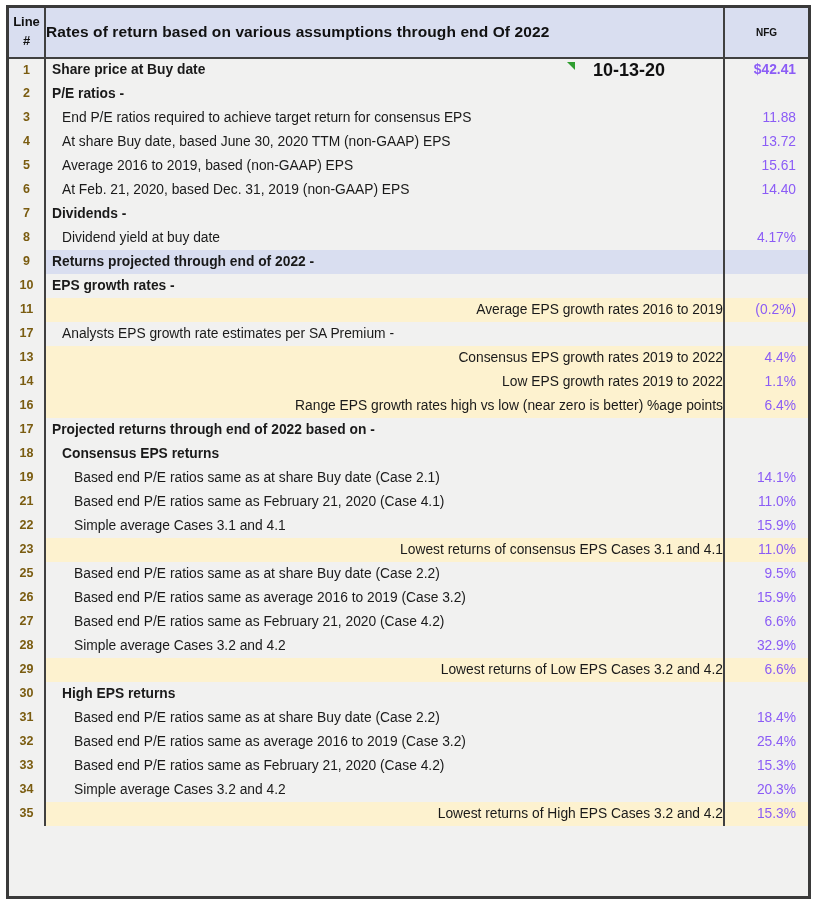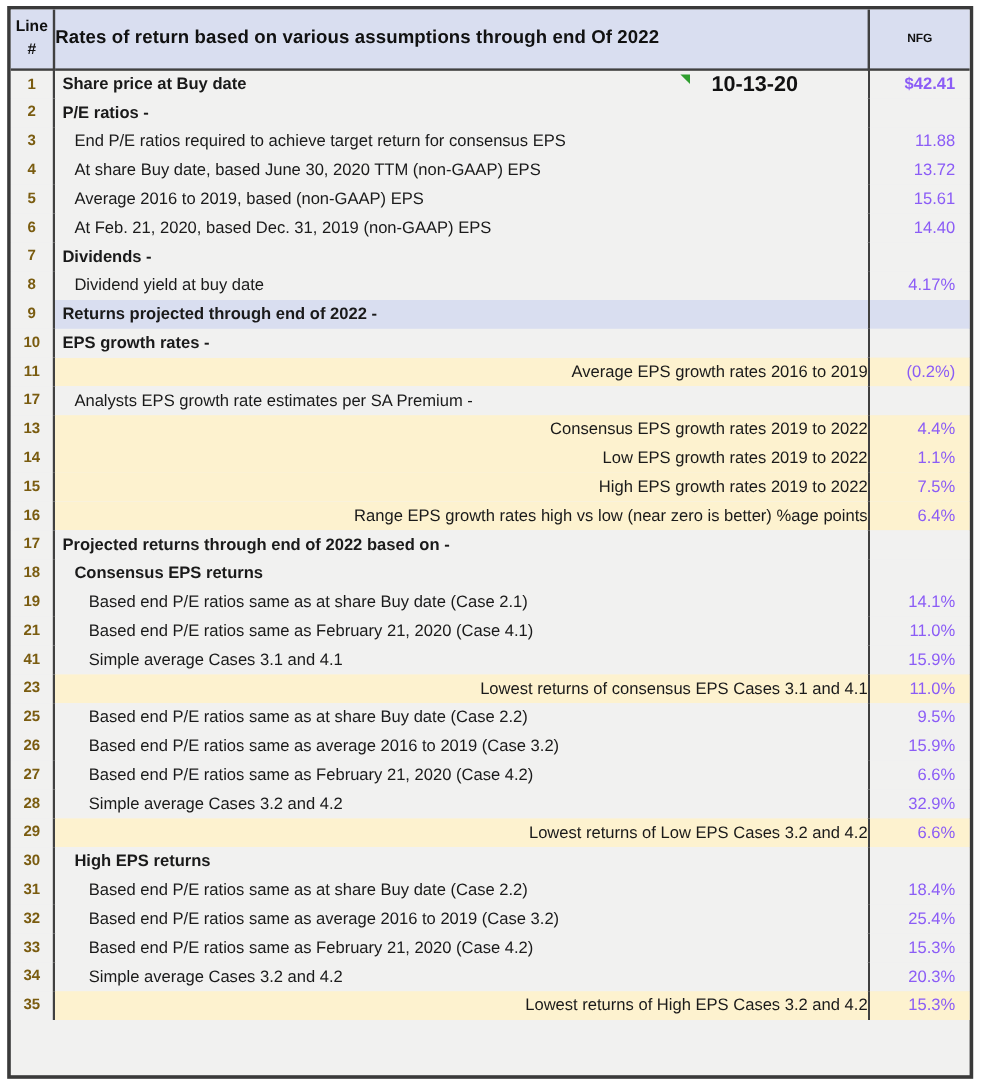--- a/index.html
+++ b/index.html
@@ -222,25 +222,20 @@
           <td class="ln">13</td>
           <td class="desc lv2"><span class="txt">Consensus EPS growth rates 2019 to 2022</span></td>
           <td class="val">4.4%</td>
         </tr>
         <tr class="fill-cream">
           <td class="ln">14</td>
           <td class="desc lv2"><span class="txt">Low EPS growth rates 2019 to 2022</span></td>
           <td class="val">1.1%</td>
         </tr>
         <tr class="fill-cream">
-          <td class="ln">15</td>
-          <td class="desc lv2"><span class="txt">High EPS growth rates 2019 to 2022</span></td>
-          <td class="val">7.5%</td>
-        </tr>
-        <tr class="fill-cream">
           <td class="ln">16</td>
           <td class="desc lv1"><span class="txt">Range EPS growth rates high vs low (near zero is better) %age points</span></td>
           <td class="val">6.4%</td>
         </tr>
         <tr>
           <td class="ln">17</td>
           <td class="desc lv0 bold"><span class="txt">Projected returns through end of 2022 based on -</span></td>
           <td class="val bold"></td>
         </tr>
         <tr>
@@ -252,21 +247,21 @@
           <td class="ln">19</td>
           <td class="desc lv2"><span class="txt">Based end P/E ratios same as at share Buy date (Case 2.1)</span></td>
           <td class="val">14.1%</td>
         </tr>
         <tr>
           <td class="ln">21</td>
           <td class="desc lv2"><span class="txt">Based end P/E ratios same as February 21, 2020   (Case 4.1)</span></td>
           <td class="val">11.0%</td>
         </tr>
         <tr>
-          <td class="ln">41</td>
+          <td class="ln">22</td>
           <td class="desc lv2"><span class="txt">Simple average Cases 3.1 and 4.1</span></td>
           <td class="val">15.9%</td>
         </tr>
         <tr class="fill-cream">
           <td class="ln">23</td>
           <td class="desc lv2"><span class="txt">Lowest returns of consensus EPS Cases 3.1 and 4.1</span></td>
           <td class="val">11.0%</td>
         </tr>
         <tr>
           <td class="ln">25</td>

